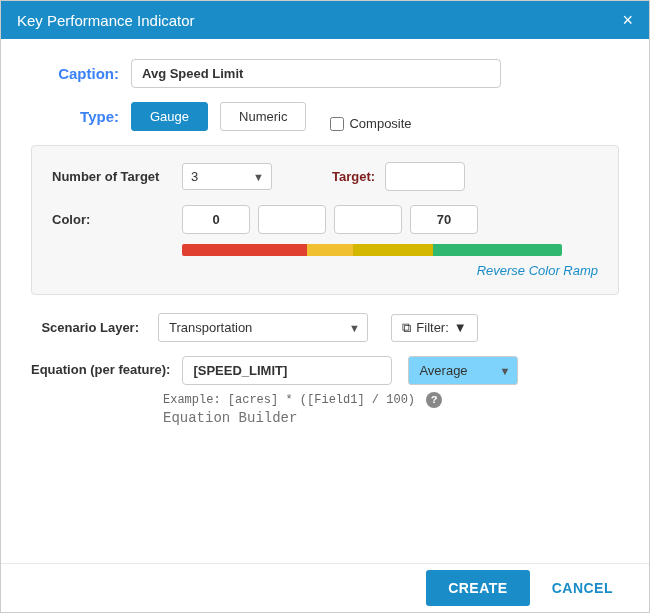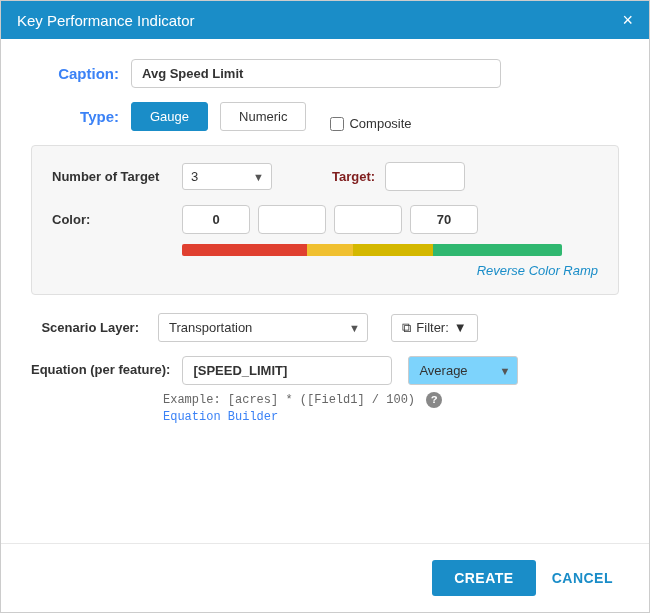--- a/index.html
+++ b/index.html
@@ -273,32 +273,32 @@
     .equation-hints {
       margin-left: 132px;
       margin-top: 4px;
       font-family: Liberation Mono, monospace;
     }
     .equation-example {
       font-size: 12px;
       color: #666;
     }
     .equation-builder-link {
-      color: #3b82f6;
-      font-size: 12px;
+      color: #737373;
+      font-size: 14px;
       cursor: pointer;
       text-decoration: none;
       display: block;
       margin-top: 2px;
     }
     .dialog-footer {
-      padding: 16px 20px;
+      padding: 6px 20px;
       display: flex;
       justify-content: flex-end;
-      gap: 0;
+      gap: 6px;
       border-top: 1px solid #e8e8e8;
     }
     .btn-create {
       background: #1a8dc8;
       color: #fff;
       border: none;
       border-radius: 3px;
       padding: 10px 22px;
       font-size: 14px;
       font-weight: 700;

